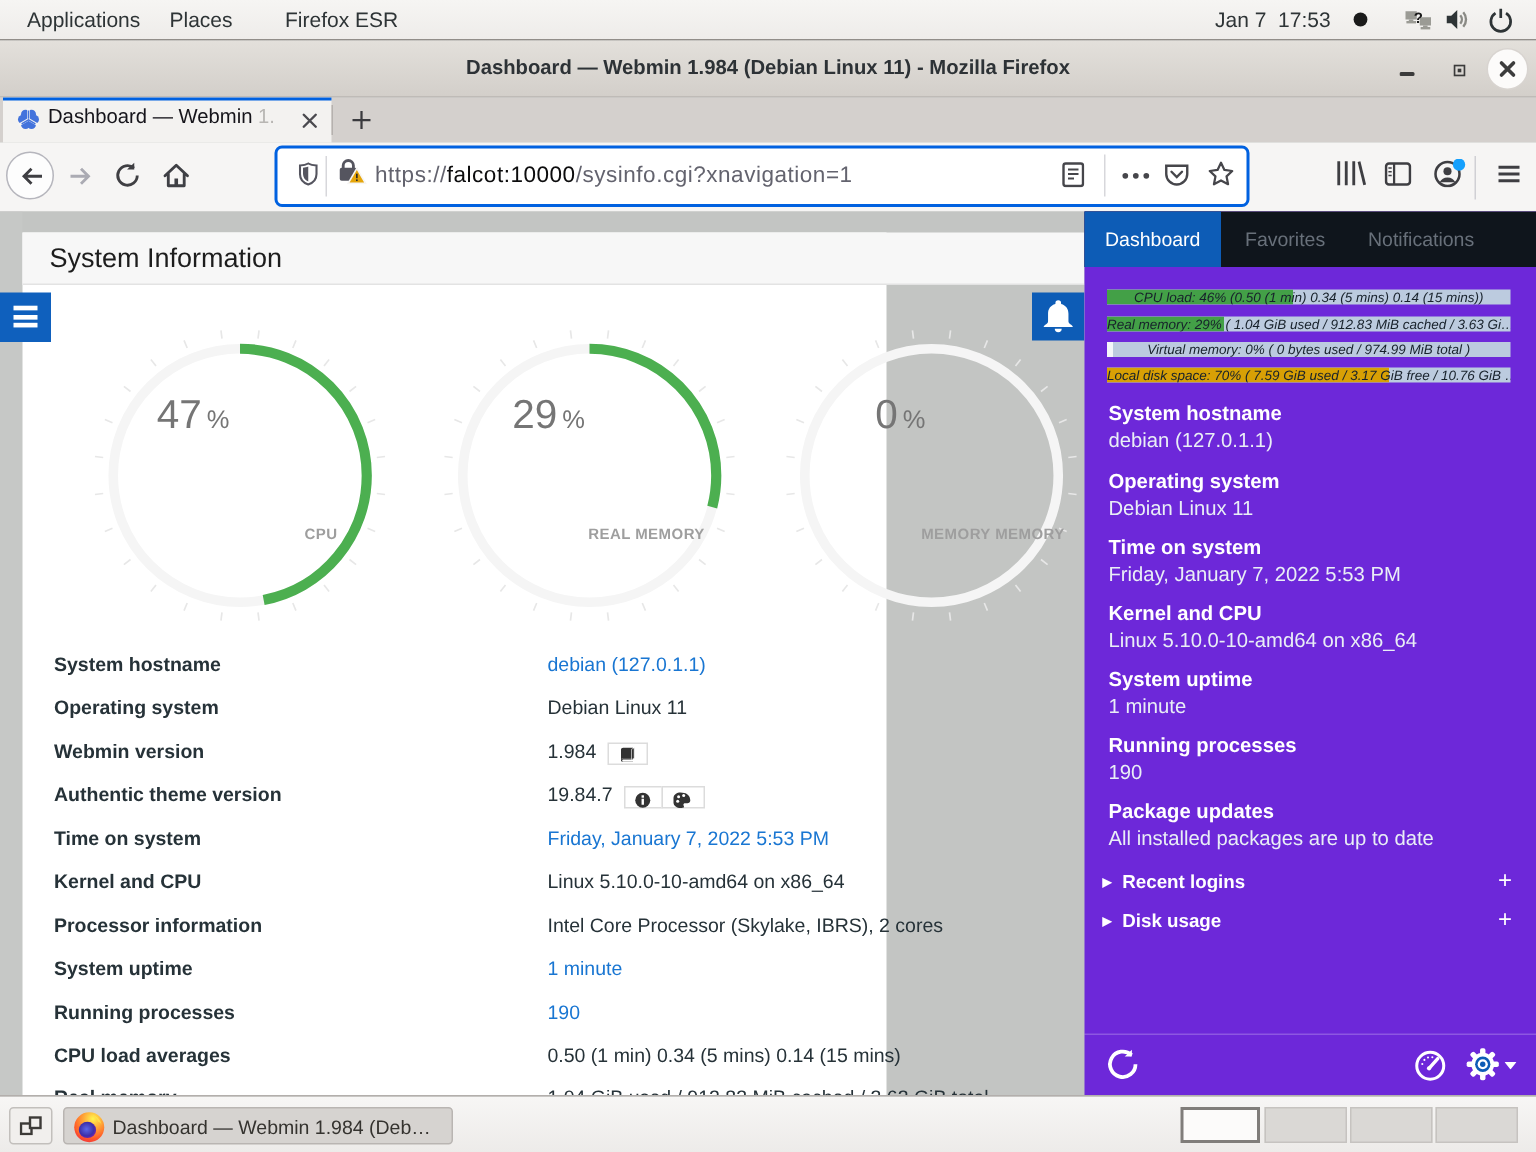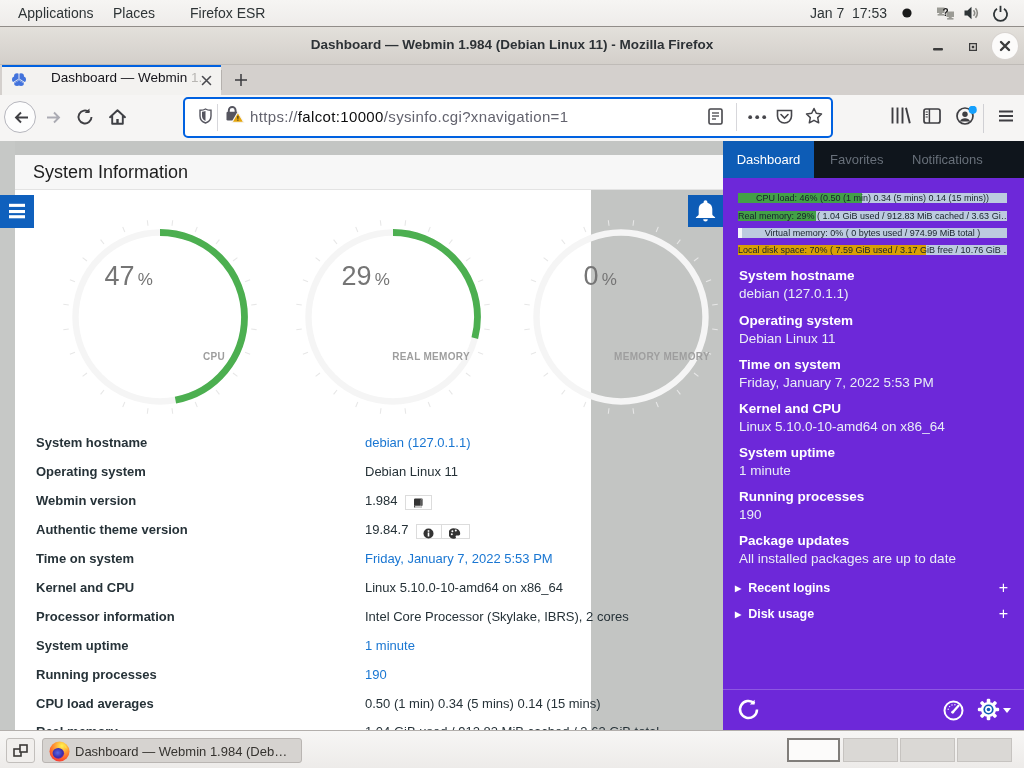--- a/index.html
+++ b/index.html
@@ -27,21 +27,21 @@
 .trow{position:absolute;left:0;width:723px;height:29px;font-size:13px;}
 .trow .lab{position:absolute;left:36px;top:7px;font-weight:bold;color:#263238;}
 .trow .val{position:absolute;left:365px;top:7px;color:#263238;}
 .trow .val a{color:#1976d2;text-decoration:none;}
 .minibtn{display:inline-block;height:15px;border:1px solid #dcdcdc;background:#fff;vertical-align:-3px;text-align:center;}
 
 #rpanel{left:723px;top:141px;width:301px;height:589px;background:#6d28d9;}
 #rtabs{position:absolute;left:0;top:0;width:301px;height:37px;background:#0f151c;}
 #rtab-active{position:absolute;left:0;top:0;width:91px;height:37px;background:#0d5cb6;color:#fff;font-size:13px;text-align:center;line-height:37px;}
 .rtab{position:absolute;top:0;height:37px;color:#68707a;font-size:13px;line-height:37px;}
-.pbar{position:absolute;left:15px;width:269px;height:10px;background:#bccbdf;font-size:9px;color:#17212b;text-align:center;line-height:10px;white-space:nowrap;overflow:hidden;}
+.pbar{position:absolute;left:15px;width:269px;height:10px;background:#bccbdf;font-size:9px;color:#17212b;text-align:center;line-height:10px;white-space:nowrap;overflow:hidden;font-style:italic;}
 .pbar .fill{position:absolute;left:0;top:0;height:10px;}
 .pbar .txt{position:relative;}
 .sect{position:absolute;left:16px;color:#fff;font-size:13.5px;}
 .sect .h{font-weight:bold;}
 .sect .v{color:#e9eef6;font-weight:normal;}
 .collap{position:absolute;left:12px;width:274px;color:#fff;font-size:12.5px;font-weight:bold;}
 #rfoot{position:absolute;left:0;top:548px;width:301px;height:40px;border-top:1px solid rgba(255,255,255,0.22);}
 
 #taskbar{left:0;top:730px;width:1024px;height:38px;background:linear-gradient(#f7f6f5,#edebe9);border-top:1px solid #b3afac;}
 #winbtn{position:absolute;left:42px;top:7px;width:260px;height:25px;background:#d6d3d0;border:1px solid #b9b5b2;border-radius:3px;font-size:13px;color:#36342f;}
@@ -126,21 +126,21 @@
             <line x1="8" y1="8.6" x2="1.4" y2="12.4"></line>
             <line x1="8" y1="8.6" x2="14.6" y2="12.4"></line>
           </g>
           <g stroke="#4373dc" stroke-width="0.9">
             <line x1="8" y1="8.2" x2="8" y2="2.6"></line>
             <line x1="8.2" y1="8.8" x2="3.4" y2="11.6"></line>
             <line x1="7.8" y1="8.8" x2="12.6" y2="11.6"></line>
           </g>
         </svg>
       </span>
-  <span class="abs" style="left:32px;top:5px;font-size:13.5px;color:#15141a;margin-left:19px;">Dashboard — Webmin <span style="color:#b8b6b3;">1.</span></span>
+  <span class="abs" style="left:32px;top:5px;font-size:13.5px;color:#15141a;">Dashboard — Webmin <span style="color:#b8b6b3;">1.</span></span>
   <svg class="abs" style="left:201px;top:10px;" width="11" height="11">
         <path d="M1.5 1.5 L9.5 9.5 M9.5 1.5 L1.5 9.5" stroke="#4a4a4f" stroke-width="1.6" stroke-linecap="round"></path>
       </svg>
   <svg class="abs" style="left:234px;top:8px;" width="14" height="14">
         <path d="M7 1 V13 M1 7 H13" stroke="#3a3a3e" stroke-width="1.5"></path>
       </svg>
 </div>
 
 <div id="toolbar" class="abs">
   <div class="abs" style="left:4px;top:6px;width:32px;height:32px;border-radius:50%;border:1px solid #b6b6bd;background:#fdfdfd;"></div>

